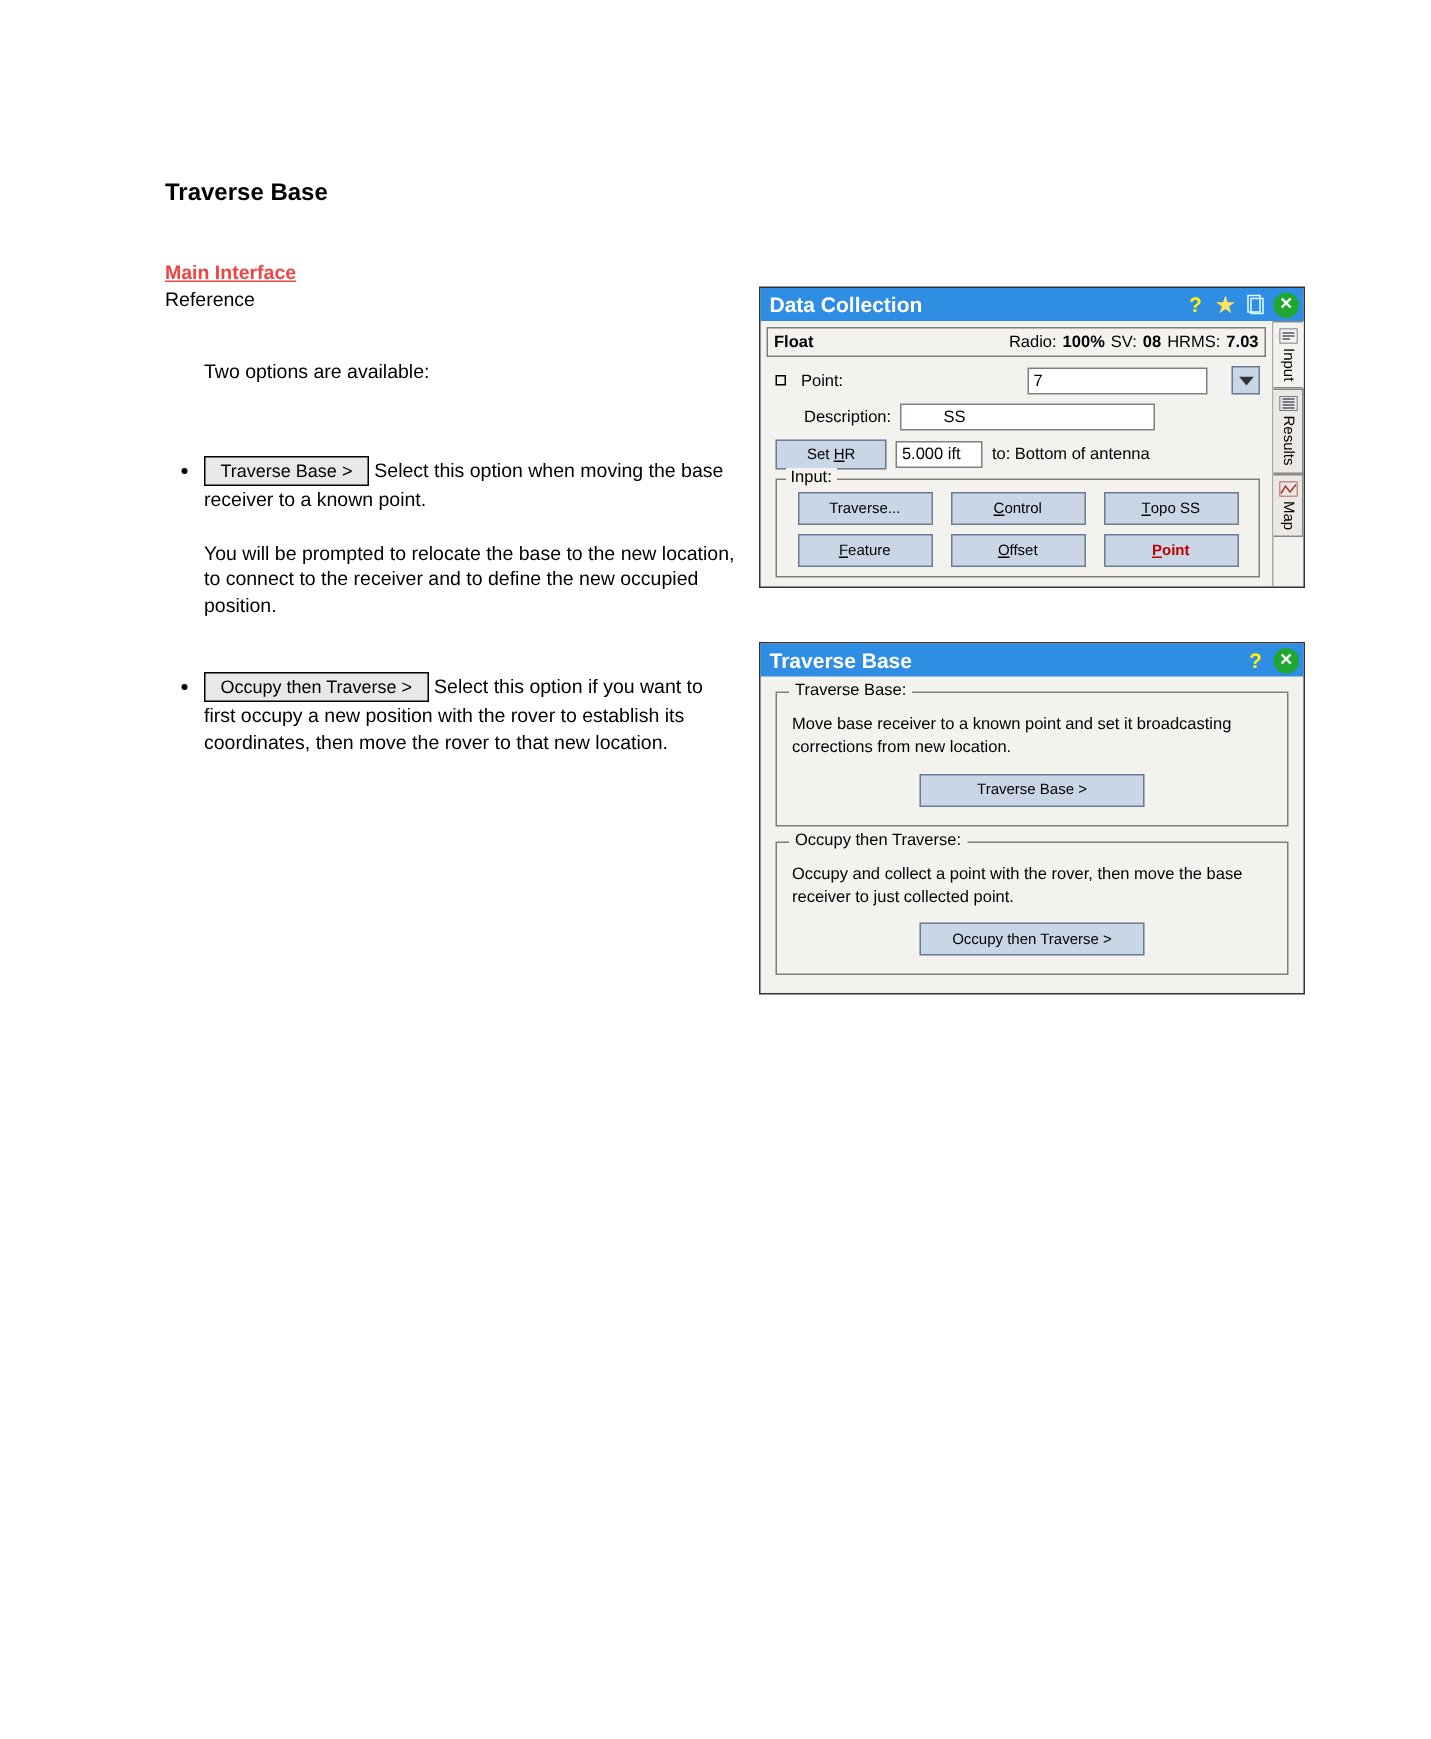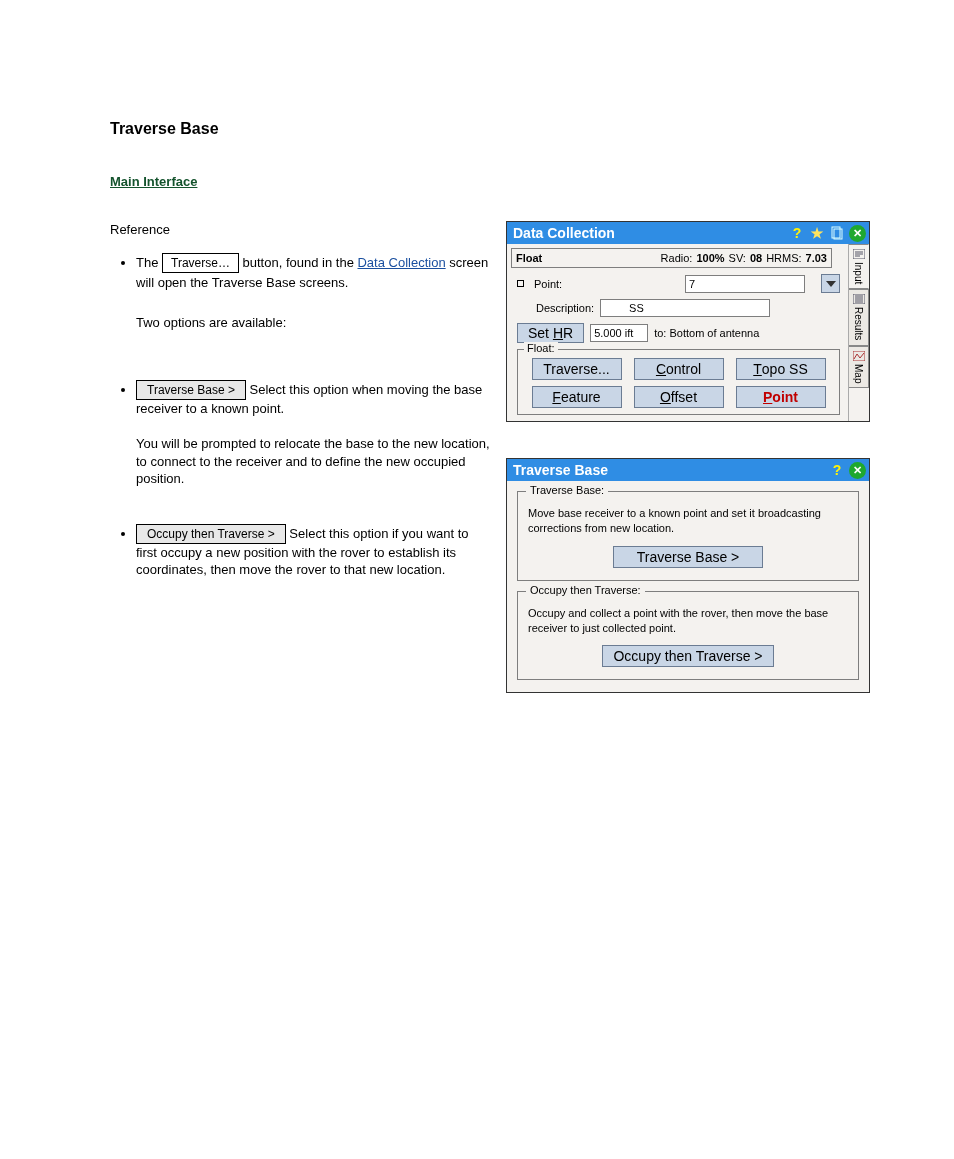--- a/index.html
+++ b/index.html
@@ -17,23 +17,23 @@
     padding: 120px 80px 0 110px;
   }
   .doc-title {
     font-size: 16px;
     font-weight: bold;
     margin-bottom: 36px;
   }
   .section-title {
     font-size: 13px;
     font-weight: bold;
-    color: #14532d;
+    color: #ef4444;
     text-decoration: underline;
-    margin-bottom: 32px;
+    margin-bottom: 2px;
   }
   .two-col {
     display: flex;
     gap: 16px;
   }
   .left-col {
     width: 380px;
   }
   .right-col {
     width: 366px;
@@ -113,21 +113,21 @@
     flex: 1;
     padding: 0;
   }
   .status-bar {
     display: flex;
     align-items: center;
     gap: 4px;
     font-size: 11px;
     padding: 3px 4px;
     border: 1px solid #7e7e7e;
-    margin: 4px 16px 6px 4px;
+    margin: 4px 4px 6px 4px;
     background: #f4f2ef;
     white-space: nowrap;
   }
   .status-bar .bold { font-weight: bold; }
   .dc-content {
     padding: 0 8px 6px 10px;
     font-size: 11px;
   }
   .row { display: flex; align-items: center; margin-bottom: 6px; gap: 6px; }
   .bullet-sq { width: 7px; height: 7px; border: 1px solid #000; display: inline-block; margin-right: 4px; }
@@ -145,22 +145,22 @@
     background: #c9d6e6;
     border: 1px solid #6b7c93;
     display: flex; align-items: center; justify-content: center;
     cursor: pointer;
   }
   .dd-btn svg { display:block; }
   .btn {
     background: #c9d6e6;
     border: 1px solid #6b7c93;
     height: 20px;
-    font-size: 14px;
-    padding: 0 10px;
+    font-size: 10px;
+    padding: 0 20px;
     cursor: pointer;
     font-family: inherit;
     display: inline-flex;
     align-items: center;
     justify-content: center;
   }
   .btn .ul { text-decoration: underline; }
   .occupy-group {
     border: 1px solid #7e7e7e;
     margin-top: 4px;
@@ -242,29 +242,20 @@
 
 <div class="doc-title">Traverse Base</div>
 
 <div class="section-title">Main Interface</div>
 
 <div class="two-col">
 
   <div class="left-col instructions">
     <div style="margin-bottom:14px;">Reference</div>
 
-    <ul class="instr">
-      <li class="top-align">
-        <span>The </span>
-        <span class="boxed">Traverse…</span>
-        <span> button, found in the </span>
-        <span class="link">Data Collection</span>
-        <span> screen will open the Traverse Base screens.</span>
-      </li>
-    </ul>
 
     <div style="height:6px;"></div>
     <div style="padding-left:26px;">Two options are available:</div>
 
     <div style="height:28px;"></div>
 
     <ul class="instr">
       <li>
         <span class="boxed-wide">Traverse Base &gt;</span>
         <span style="display:inline;">Select this option when moving the base receiver to a known point.</span>
@@ -335,21 +326,21 @@
 
             <div class="row">
               <button class="btn">
                 <span>Set <span class="ul">H</span>R</span>
               </button>
               <input class="txt-in" style="width: 58px;" value="5.000 ift">
               <span class="label">to: Bottom of antenna</span>
             </div>
 
             <div class="occupy-group">
-              <span class="legend">Float:</span>
+              <span class="legend">Input:</span>
               <div class="btn-grid">
                 <div class="btn-row">
                   <button class="btn occ-btn">Traverse...</button>
                   <button class="btn occ-btn"><span class="ul">C</span>ontrol</button>
                   <button class="btn occ-btn"><span class="ul">T</span>opo SS</button>
                 </div>
                 <div class="btn-row">
                   <button class="btn occ-btn"><span class="ul">F</span>eature</button>
                   <button class="btn occ-btn"><span class="ul">O</span>ffset</button>
                   <button class="btn occ-btn red"><span class="ul">P</span>oint</button>

